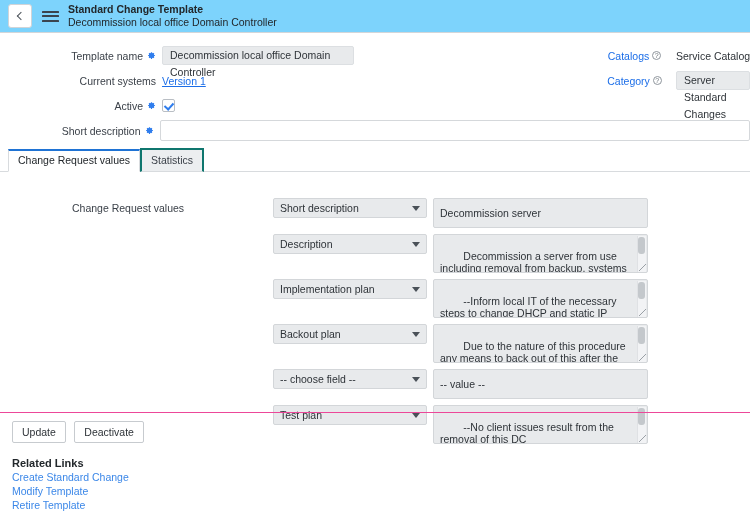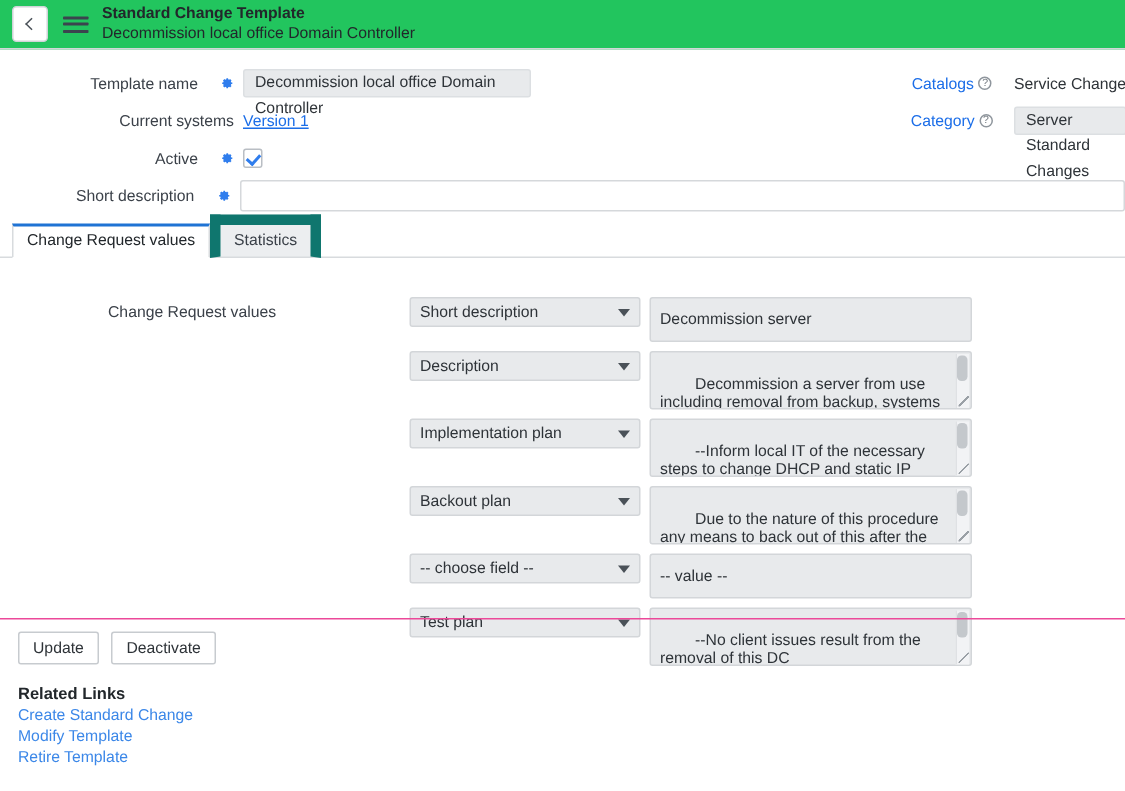--- a/index.html
+++ b/index.html
@@ -9,21 +9,21 @@
     background: #ffffff;
     font-family: "Liberation Sans", sans-serif;
     color: #2e3338;
     overflow: hidden;
   }
 
   
   .topbar {
     position: relative;
     height: 33px;
-    background: #22c55e;
+    background: #7dd3fc;
     border-bottom: 1px solid #d3d6d9;
     display: flex;
     align-items: center;
     padding: 0 8px;
   }
   .back-btn {
     width: 24px; height: 24px;
     background: #ffffff;
     border: 1px solid #d0d4d8;
     border-radius: 3px;
@@ -78,21 +78,21 @@
   .flabel {
     width: 162px;
     text-align: right;
     font-size: 10.5px;
     color: #3b4149;
     padding-right: 6px;
     white-space: nowrap;
     display: flex;
     justify-content: flex-end;
     align-items: center;
-    gap: 15px;
+    gap: 4px;
   }
   .gear-icon {
     display: inline-block;
     width: 9px; height: 9px;
     position: relative;
     flex: 0 0 auto;
   }
   .gear-icon svg { display: block; }
 
   .txt-readonly {
@@ -199,21 +199,21 @@
   .tab.active {
     background: #ffffff;
     border: 1px solid #d8dbde;
     border-top: 2px solid #1f73d4;
     border-bottom: 1px solid #ffffff;
     color: #22272b;
     padding-top: 3px;
   }
   .tab.inactive {
     background: #eceef0;
-    border: 7px solid #0f766e;
+    border: 2px solid #0f766e;
     border-bottom: 1px solid #d8dbde;
     color: #3b4149;
   }
 
   
   .cr-section {
     position: relative;
     padding-top: 26px;
     height: 240px;
   }
@@ -408,21 +408,21 @@
     </div>
     <input class="short-desc-input" type="text" value="" style="">
   </div>
 
   <div class="right-col">
     <div class="rrow">
       <div class="rlabel">
         <span>Catalogs</span>
         <span class="q-icon">?</span>
       </div>
-      <div class="rvalue-plain">Service Change</div>
+      <div class="rvalue-plain">Service Catalog</div>
     </div>
     <div class="rrow">
       <div class="rlabel">
         <span>Category</span>
         <span class="q-icon">?</span>
       </div>
       <div class="txt-readonly">Server Standard Changes</div>
     </div>
   </div>
 </div>

